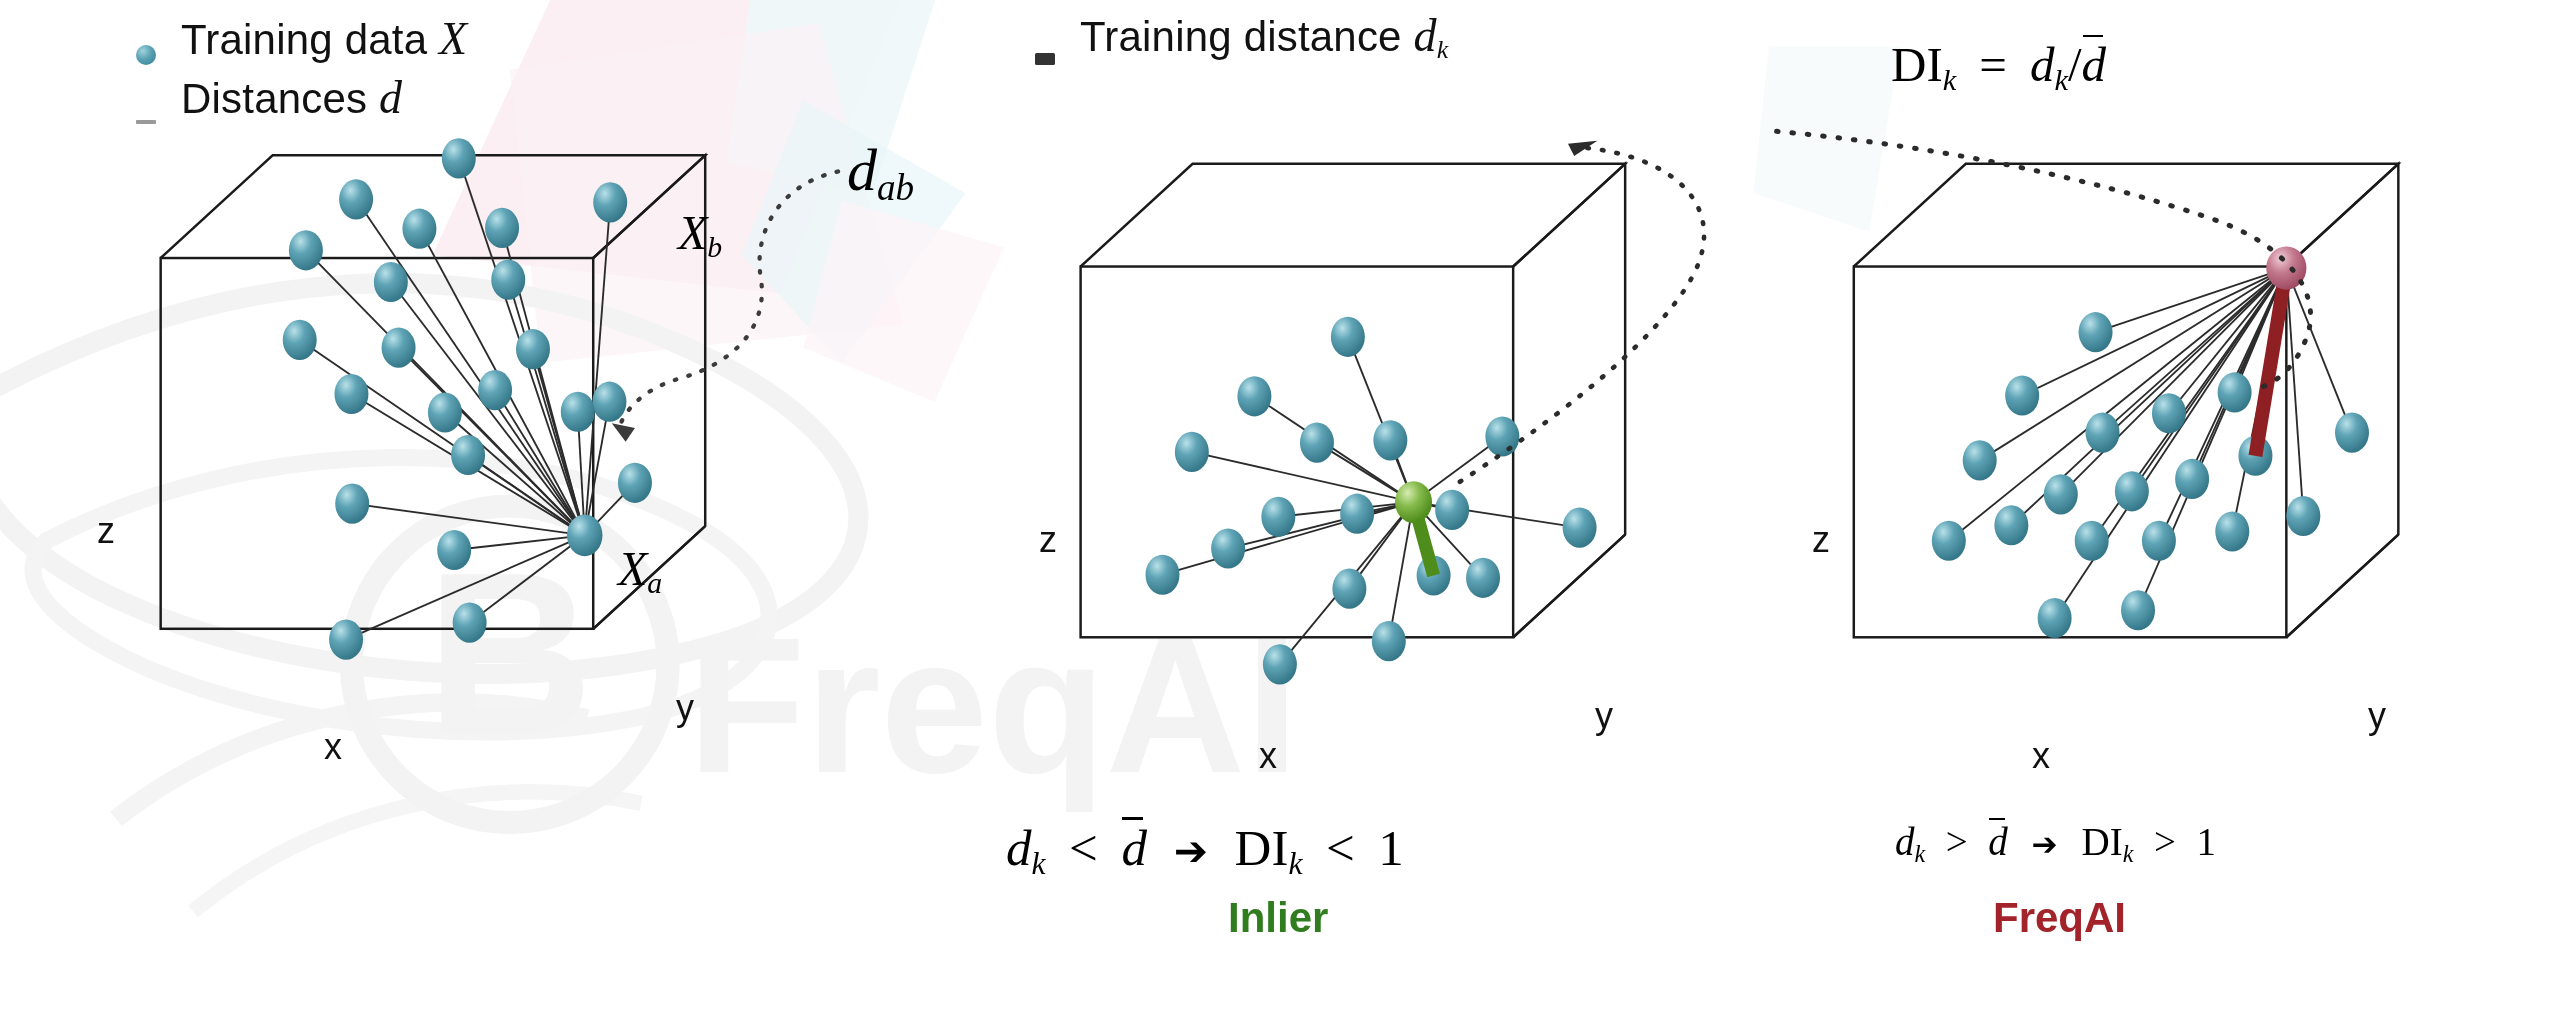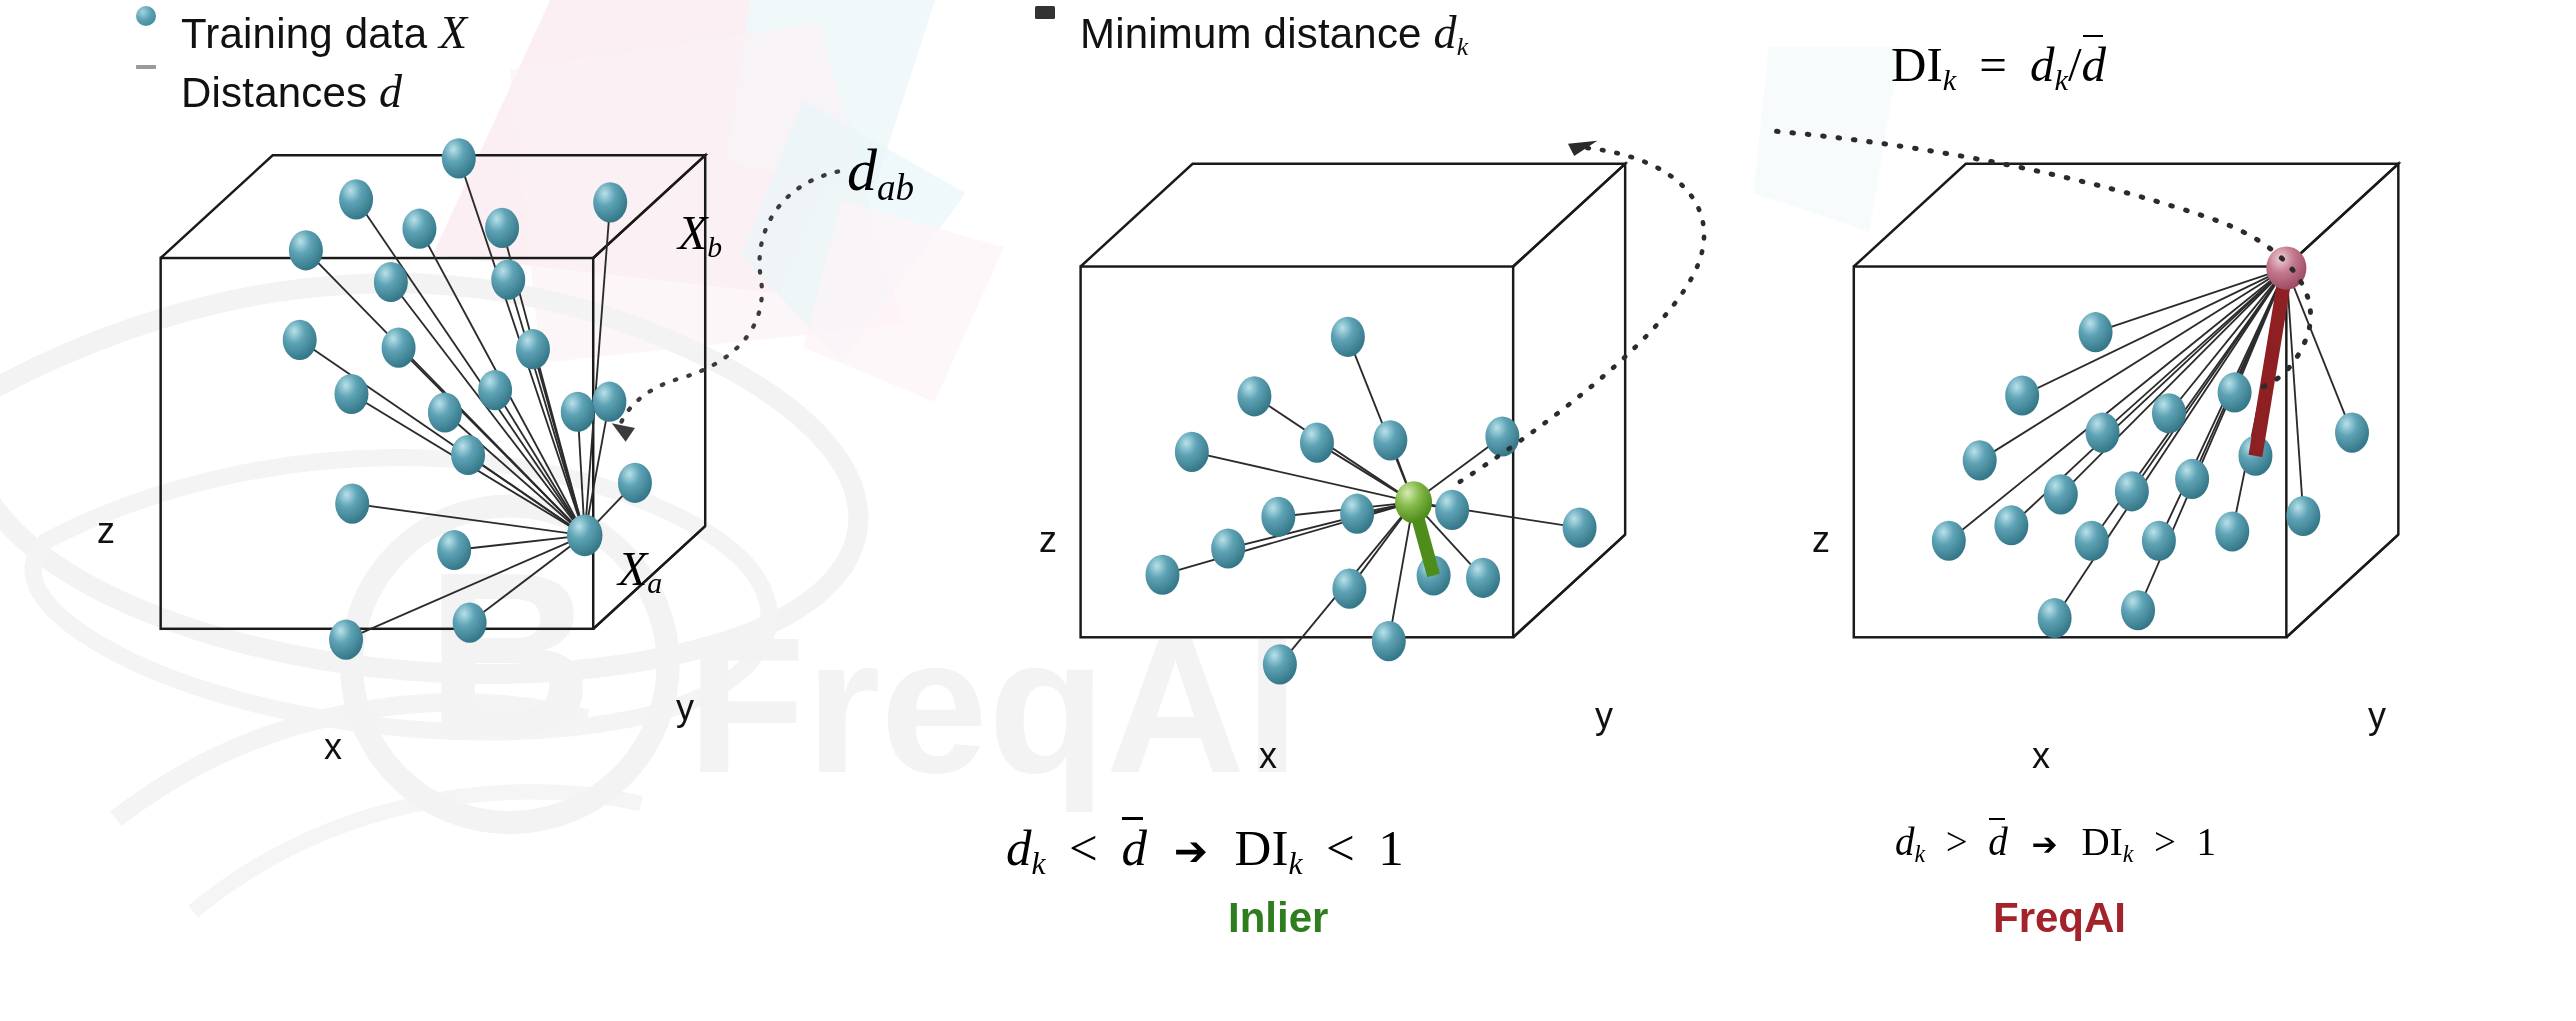--- a/index.html
+++ b/index.html
@@ -6,21 +6,21 @@
   body{width:2576px;height:1022px;position:relative;overflow:hidden;
        font-family:"Liberation Sans",sans-serif;}
 
   #stage{position:absolute;left:0;top:0;width:2576px;height:1022px;}
 
   
   .wm{position:absolute;left:0;top:0;width:2576px;height:1022px;pointer-events:none;}
 
   
   .legend{position:absolute;}
-  .legend-row{display:flex;align-items:flex-start;height:59px;}
+  .legend-row{display:flex;align-items:flex-end;height:59px;}
   .legend-marker{width:45px;display:flex;align-items:center;justify-content:flex-start;flex:0 0 45px;}
   .dot-blue{width:20px;height:20px;border-radius:50%;
      background:radial-gradient(circle at 34% 30%, #9fd3dd 0%, #58a0b2 45%, #2f7f92 100%);}
   .dot-new{width:20px;height:20px;border-radius:50%;
      background:radial-gradient(circle at 28% 28%, #7c1c20 0%, #60361c 45%, #5e6a12 100%);}
   .dash-gray{width:20px;height:3.9px;background:#9a9a9a;border-radius:0.8px;}
   .dash-dark{width:20px;height:12.4px;background:#333333;border-radius:1.5px;}
   .legend-label{font-size:42px;color:#111;letter-spacing:0.2px;white-space:nowrap;
      font-family:"Liberation Sans",sans-serif;}
   .mi{font-family:"Liberation Serif",serif;font-style:italic;font-size:46px;}
@@ -99,21 +99,21 @@
   </div>
 
   <div class="legend" style="left:1035px;top:6.2px;">
 
 
     <div class="legend-row">
       <span class="legend-marker">
         <span class="dash-dark"></span>
       </span>
       <span class="legend-label">
-        <span>Minimum distance</span>
+        <span>Training distance</span>
         <span class="mi">d</span><span class="sub">k</span>
       </span>
     </div>
   </div>
 
   <div class="math" style="left:1891px;top:36px;font-size:49px;">
     <span class="mroman">DI</span><span class="sub">k</span>
     <span class="mroman" style="padding:0 10.8px;">=</span>
     <span class="mit">d</span><span class="sub">k</span><span class="mroman">/</span><span class="mit ovl">d</span>
   </div>

